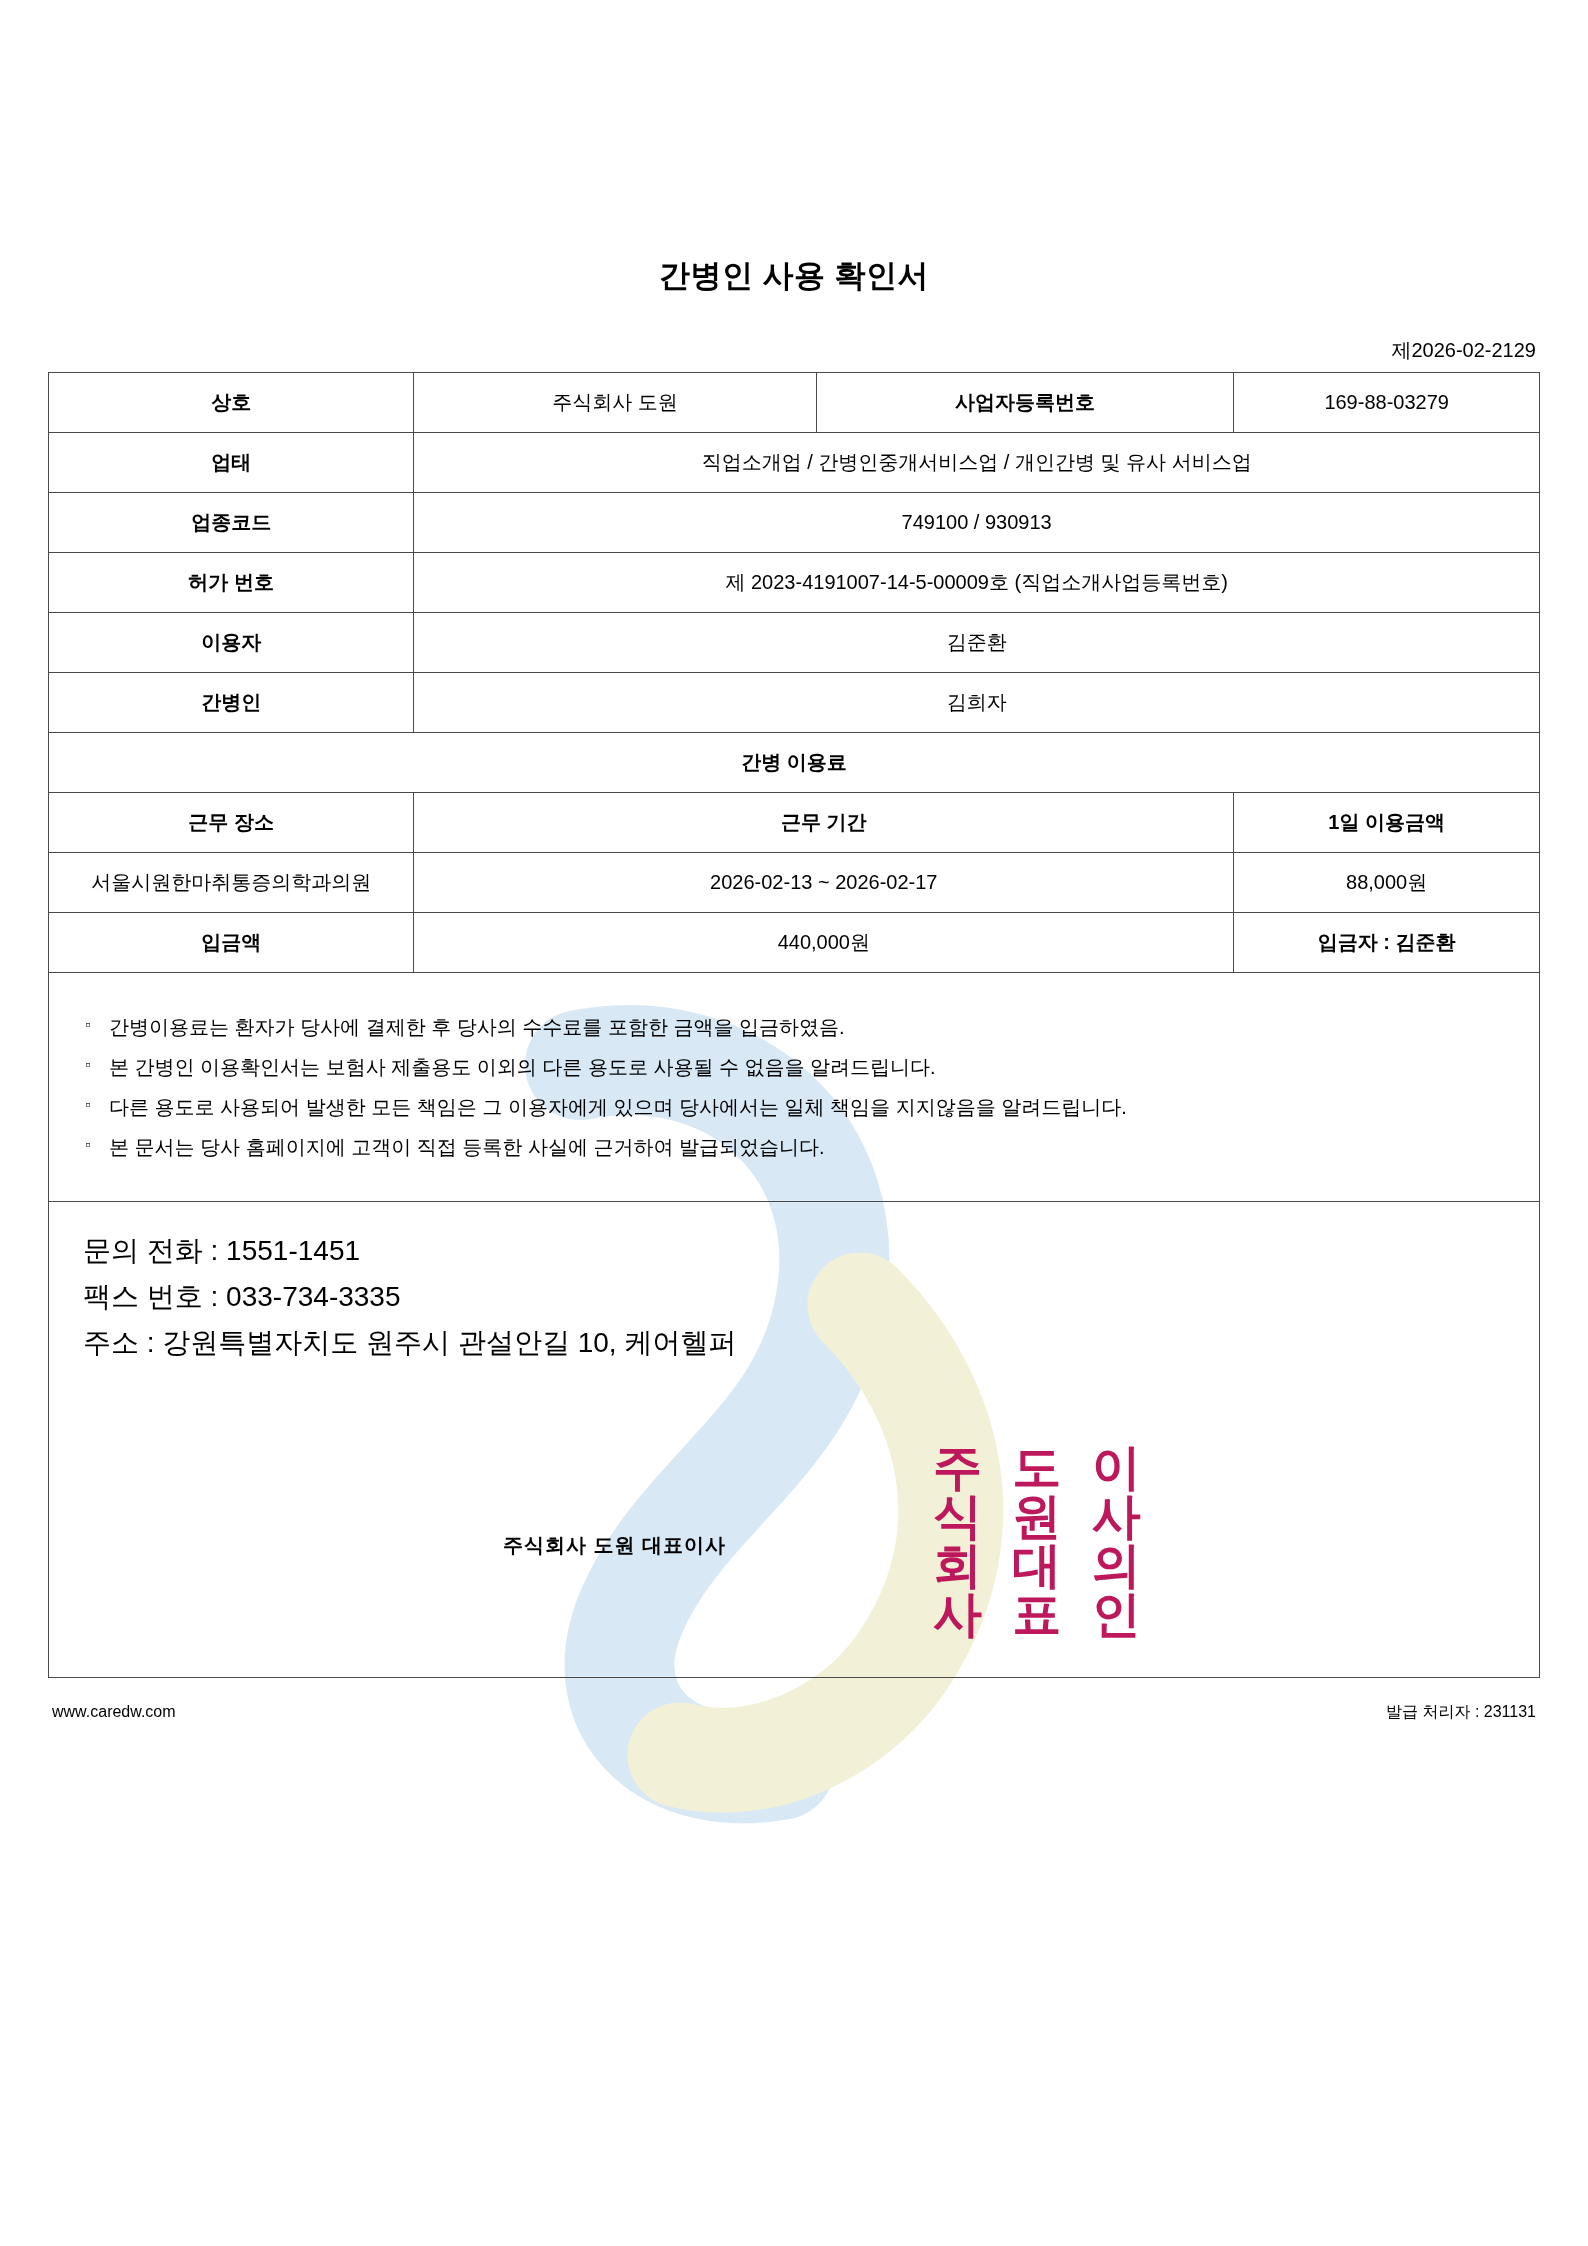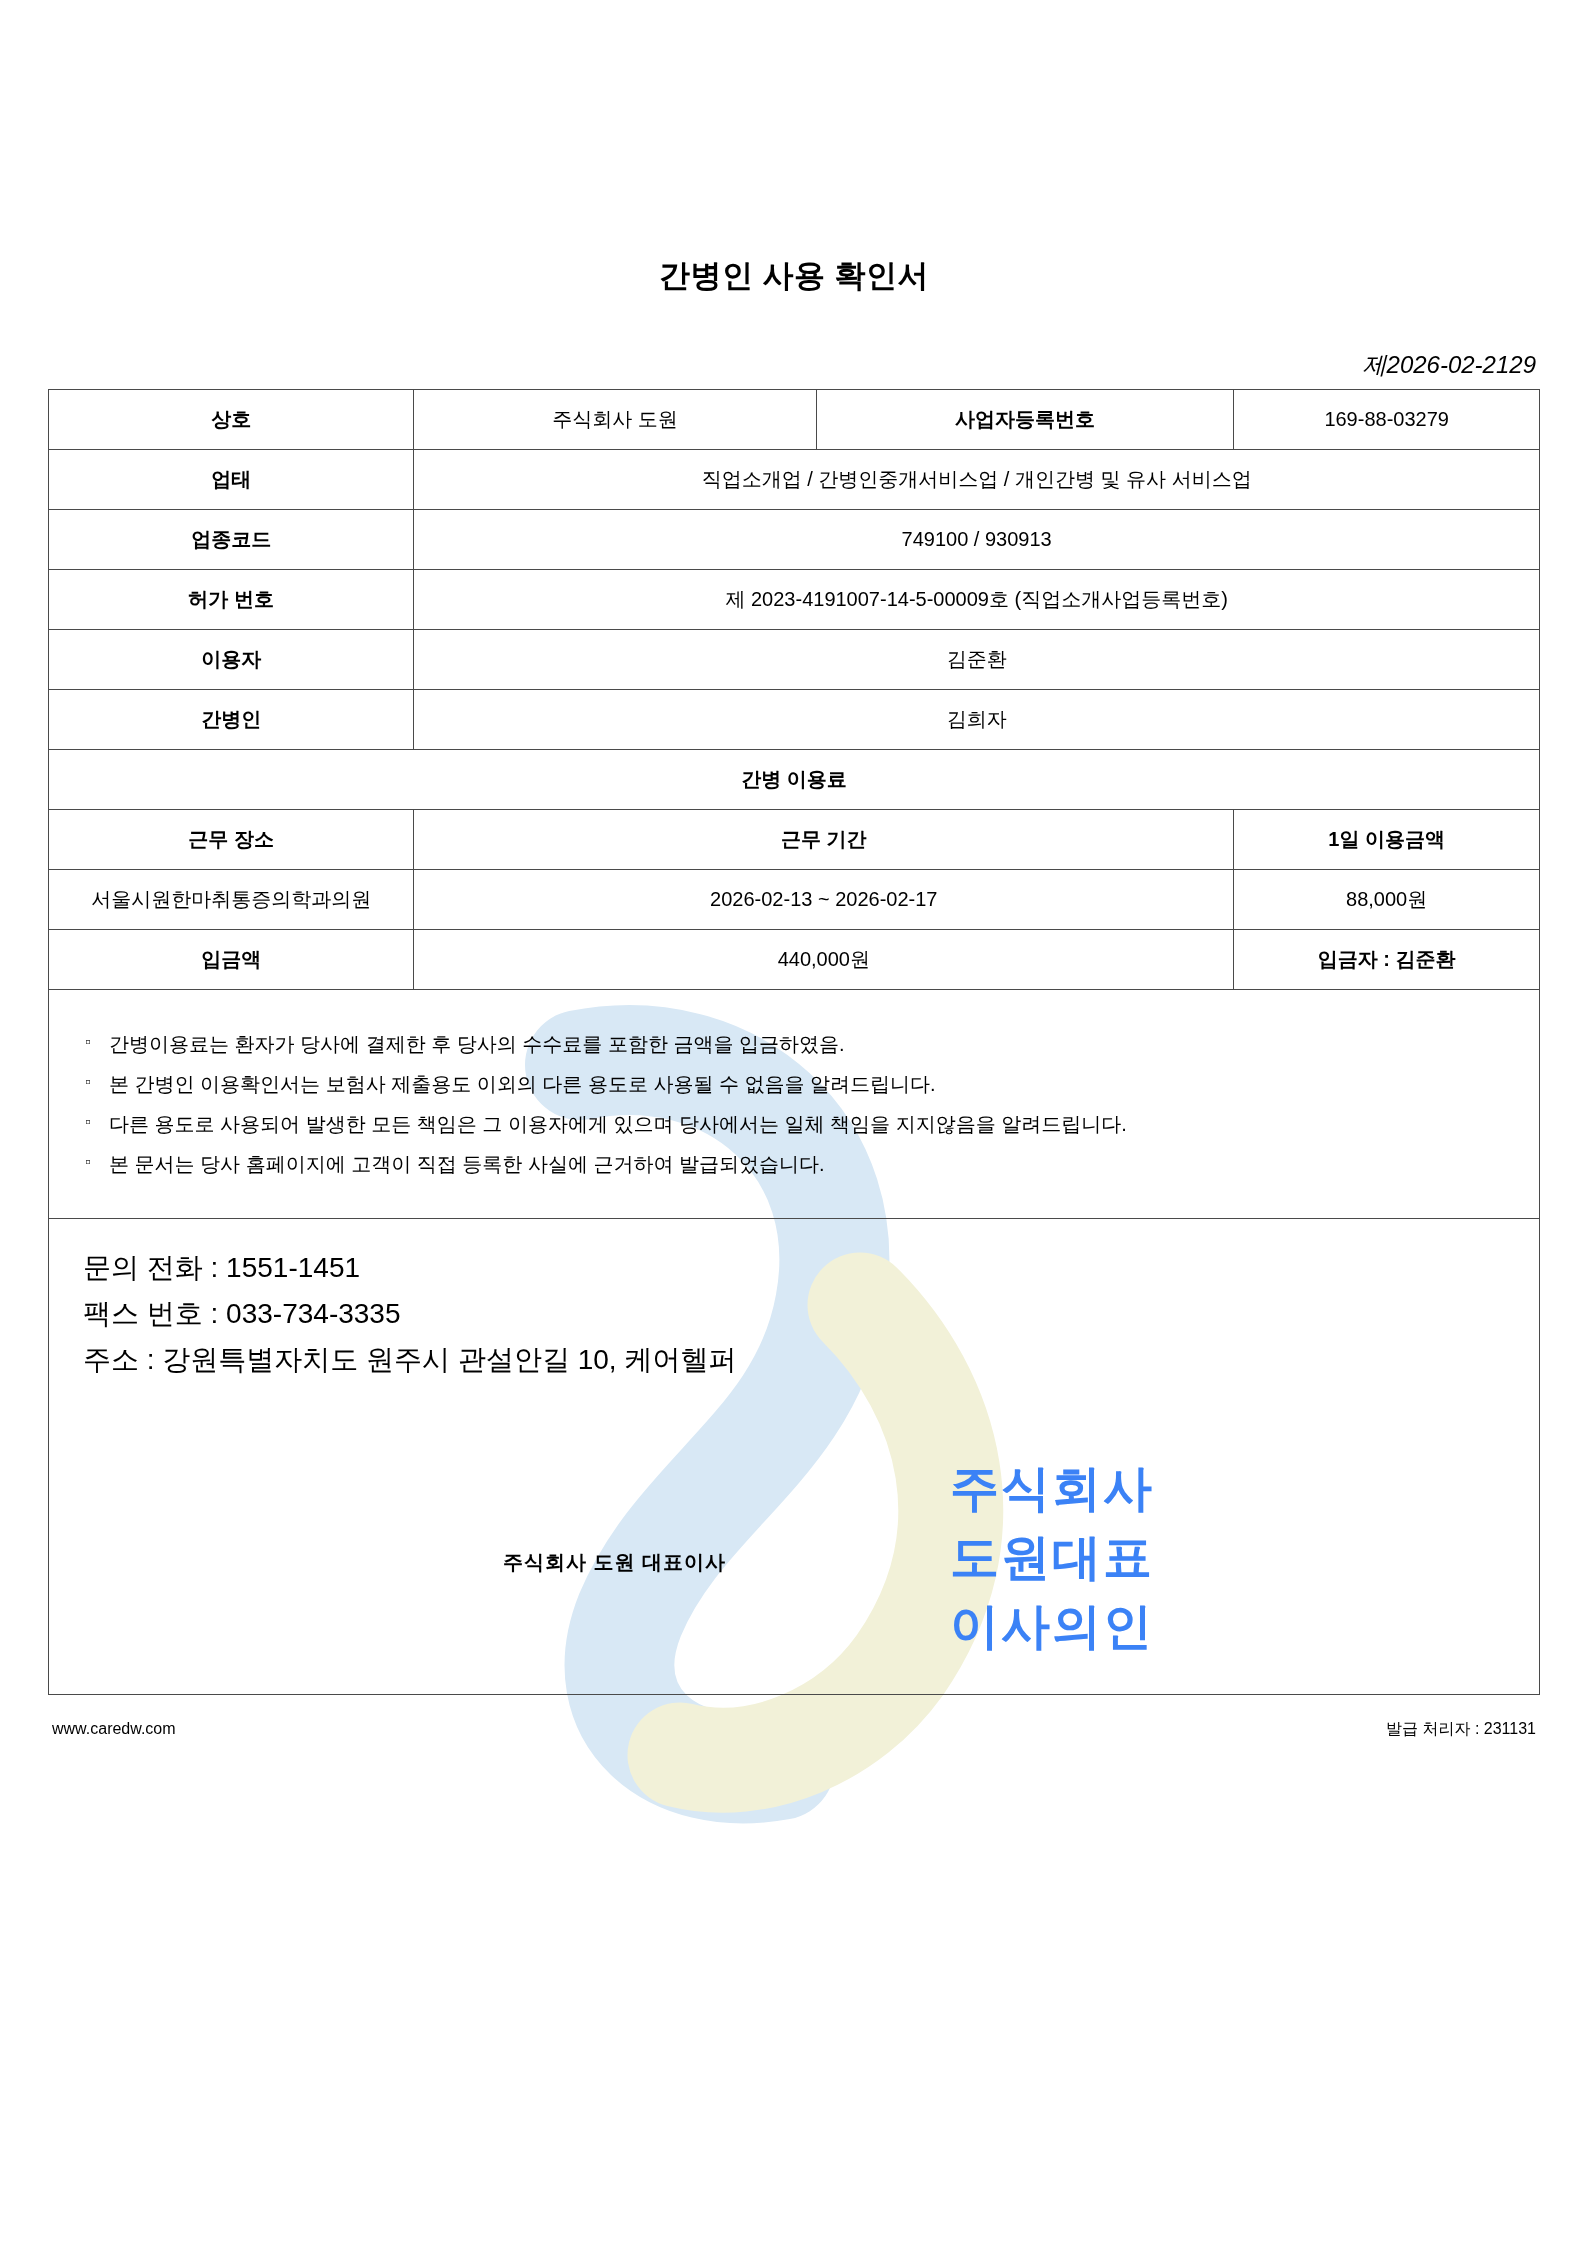--- a/index.html
+++ b/index.html
@@ -44,25 +44,24 @@
     text-align: center;
     font-size: 31px;
     font-weight: bold;
     letter-spacing: 0.5px;
     margin-top: 255px;
     margin-bottom: 0;
   }
 
   .doc-number {
     text-align: right;
-    font-size: 24px;
-    margin-top: 52px;
+    font-size: 20px;
+    margin-top: 40px;
     margin-bottom: 8px;
     padding-right: 4px;
-    font-style: italic;
   }
 
   table.main {
     width: 100%;
     border-collapse: collapse;
     table-layout: fixed;
     border-radius: 14px;
   }
   table.main td {
     border: 1px solid #4a4a4a;
@@ -142,24 +141,24 @@
   }
   .stamp-inner {
     width: 100%;
     height: 100%;
     position: relative;
   }
   .stamp-text {
     position: absolute;
     inset: 0;
     display: flex;
-    flex-direction: column;
+    flex-direction: row;
     justify-content: space-evenly;
     align-items: center;
-    color: #3b82f6;
+    color: #be185d;
     font-family: "DejaVu Sans", sans-serif;
     font-weight: bold;
     font-size: 49px;
     letter-spacing: 2px;
     line-height: 1;
   }
   .stamp-text span { display: block; }
 
   .footer {
     display: flex;

